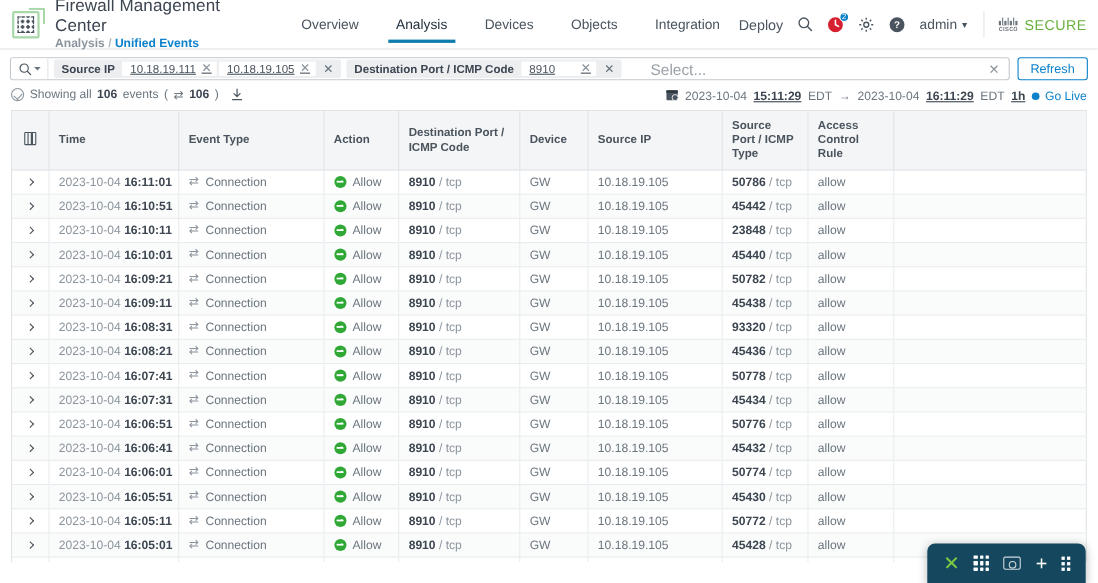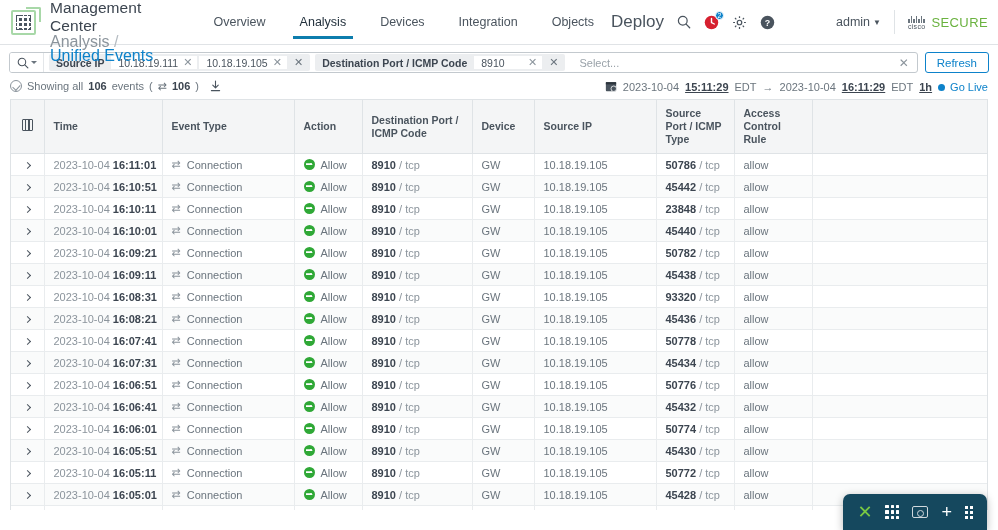--- a/index.html
+++ b/index.html
@@ -53,23 +53,24 @@
   }
   .brand-text { display: flex; flex-direction: column; justify-content: center; margin-left:4px; }
   .app-title {
     font-size: 15.5px;
     color: #3c4550;
     line-height: 18px;
     font-weight: 400;
     letter-spacing: .1px;
   }
   .breadcrumb {
-    font-size: 16px;
+    font-size: 11px;
     line-height: 14px;
     color: #8b949c;
+    font-weight: bold;
   }
   .breadcrumb .crumb-link { color: #0d82ca; }
   .breadcrumb .sep { color: #b5bcc2; }
 
   .mainnav {
     display: flex; align-items: stretch;
     margin-left: 24px;
   }
   .mainnav .nav-item {
     display: flex; align-items: center;
@@ -88,33 +89,33 @@
     height: 3px;
     background: #0d7dad;
   }
 
   .header-right {
     margin-left: auto;
     display: flex; align-items: center;
     gap: 13px;
     padding-right: 10px;
   }
-  .deploy-btn { font-size: 17px; color: #4a545e; cursor: pointer; }
+  .deploy-btn { font-size: 13px; color: #4a545e; cursor: pointer; }
   .ic { cursor: pointer; display: flex; align-items: center; }
   .notif-wrap { position: relative; display:flex; align-items:center;}
   .notif-badge {
     position: absolute; top: -4px; right: -5px;
     background: #0d82ca; color: #fff;
     font-size: 7px; line-height: 9px;
     border-radius: 50%;
     width: 9px; height: 9px;
     display: flex; align-items: center; justify-content: center;
     border: 1px solid #fff;
   }
-  .admin { font-size: 12.5px; color: #4a545e; cursor: pointer; display:flex; align-items:center; gap:3px;margin-left:48px;}
+  .admin { font-size: 12.5px; color: #4a545e; cursor: pointer; display:flex; align-items:center; gap:3px;}
   .vdiv { width: 1px; height: 24px; background: #dfe3e6; }
   .cisco-lock { display:flex; align-items:center; gap:6px; }
   .cisco-word {
     font-size: 7px; color: #4a545e; letter-spacing: .3px;
     line-height: 7px; text-align:center;
   }
   .cisco-bars { display: flex; align-items: flex-end; gap: 1px; height: 8px; justify-content:center;}
   .cisco-bars i { width: 1.5px; background: #6b757e; display:block; }
   .secure-word { font-size: 13px; color: #6ab23f; letter-spacing: .4px; }
 
@@ -154,31 +155,32 @@
     font-size: 10.5px; font-weight: bold; color: #3c4550;
     white-space: nowrap;
   }
   .pill-val {
     display: flex; align-items: center; gap: 5px;
     background: #fff;
     margin: 2px 0;
     padding: 0 5px 0 7px;
     font-size: 10.5px; color: #4a545e;
     white-space: nowrap;
+    text-decoration: underline;
   }
   .pill-val + .pill-val { margin-left: 2px; }
   .xmark { color: #8b949c; font-size: 11px; line-height: 1; cursor: pointer; }
   .pill-clear {
     display: flex; align-items: center; padding: 0 7px;
     color: #6b757e; font-size: 11px; cursor: pointer;
   }
   .f-select {
     flex: 1; display: flex; align-items: center;
-    padding-left: 14px;
-    font-size: 11px; color: #9aa2a9;
+    padding-left: 26px;
+    font-size: 14px; color: #9aa2a9;
     min-width: 20px;
   }
   .f-clearall {
     display: flex; align-items: center; padding: 0 8px;
     color: #8b949c; font-size: 12px; cursor: pointer;
   }
   .refresh-btn {
     height: 21px;
     padding: 0 11px;
     border: 1px solid #0d82ca;
@@ -342,22 +344,22 @@
         <span class="sep">/</span>
         <span class="crumb-link">Unified Events</span>
       </div>
     </div>
   </div>
 
   <div class="mainnav">
     <div class="nav-item">Overview</div>
     <div class="nav-item active">Analysis</div>
     <div class="nav-item">Devices</div>
+    <div class="nav-item">Objects</div>
     <div class="nav-item">Integration</div>
-    <div class="nav-item">Objects</div>
   </div>
 
   <div class="header-right">
     <div class="deploy-btn">Deploy</div>
 
     <div class="ic">
       <svg width="14" height="14" viewBox="0 0 16 16">
         <circle cx="6.6" cy="6.6" r="5" fill="none" stroke="#4a545e" stroke-width="1.4"></circle>
         <line x1="10.4" y1="10.4" x2="14.5" y2="14.5" stroke="#4a545e" stroke-width="1.5" stroke-linecap="round"></line>
       </svg>

